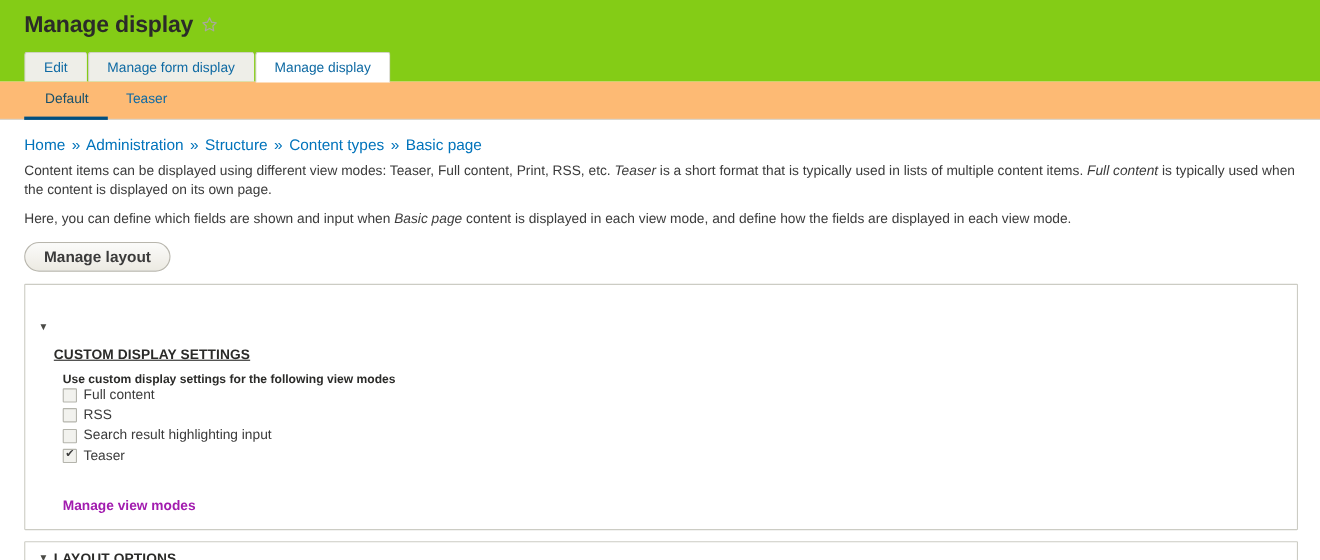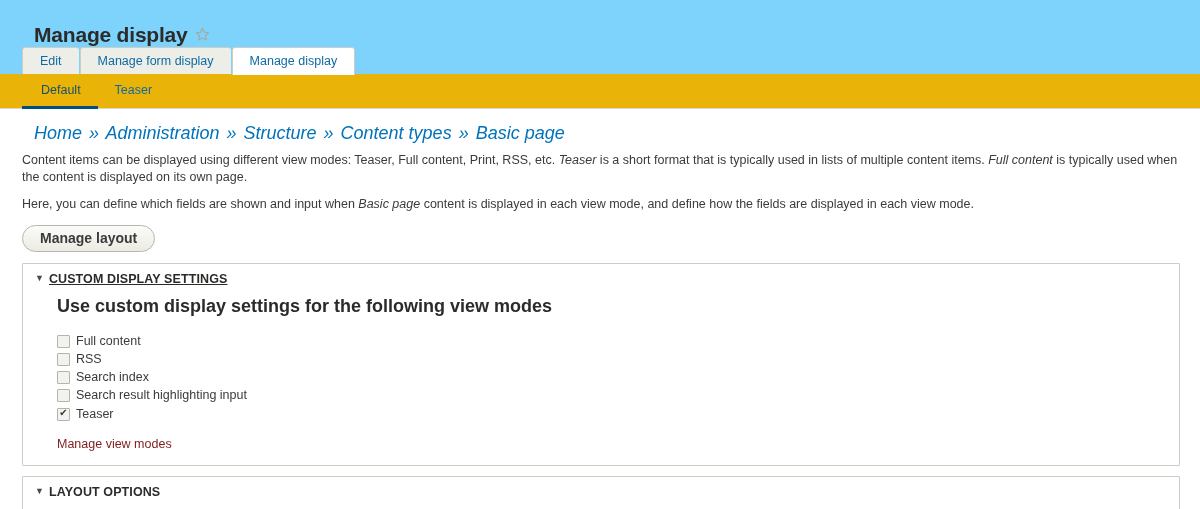--- a/index.html
+++ b/index.html
@@ -12,22 +12,22 @@
     overflow: hidden;
     background: #ffffff;
     font-family: "Liberation Sans", sans-serif;
     font-size: 13px;
     color: #3b3b3b;
     -webkit-font-smoothing: antialiased;
   }
 
   
   .page-header {
-    background: #7dd3fc;
-    padding: 12px;
+    background: #84cc16;
+    padding: 0;
     position: relative;
     height: 74px;
     box-sizing: border-box;
   }
   .page-title-row {
     display: flex;
     align-items: center;
     padding: 12px 0 0 22px;
     gap: 7px;
   }
@@ -76,21 +76,21 @@
     background: #ffffff;
     border-color: #cdcdc4;
     border-right: 1px solid #cdcdc4;
     color: #0f6aa3;
     padding-bottom: 8px;
     margin-bottom: -1px;
   }
 
   
   .secondary-bar {
-    background: #eab308;
+    background: #fdba74;
     padding: 0 22px;
     border-bottom: 1px solid #d8d8d2;
     height: 35px;
     box-sizing: border-box;
   }
   .secondary-tabs {
     display: flex;
     gap: 0;
     height: 100%;
     align-items: stretch;
@@ -112,25 +112,24 @@
     color: #17506b;
     border-bottom-color: #004f80;
     font-weight: normal;
   }
 
   
   .main {
     padding: 13px 20px 0 22px;
   }
   .breadcrumb {
-    font-size: 18px;
+    font-size: 14px;
     color: #0073bb;
-    margin: 0 0 7px 12px;
+    margin: 0 0 7px 0;
     line-height: 1.3;
-    font-style: italic;
   }
   .breadcrumb a {
     color: #0073bb;
     text-decoration: none;
     cursor: pointer;
   }
   .breadcrumb .sep {
     color: #0073bb;
     margin: 0 2px;
   }
@@ -183,29 +182,29 @@
     position: relative;
     top: 0px;
   }
   .legend-text {
     font-size: 12.5px;
     font-weight: bold;
     color: #2b2b29;
     letter-spacing: 0.1px;
     cursor: pointer;
   }
-  .legend-text.underlined { text-decoration: underline; }
+  .legend-text.underlined { text-decoration: underline; margin-top: 48px; }
 
   .fieldset-body { padding: 0 0 0 34px; }
 
   .sub-heading {
-    font-size: 18px;
+    font-size: 11px;
     font-weight: bold;
     color: #2b2b29;
-    margin: 0 0 16px 0;
+    margin: 0 0 0 0;
     line-height: 1.2;
   }
 
   
   .cb-row {
     display: flex;
     align-items: center;
     gap: 6px;
     margin: 0 0 3px 0;
     line-height: 1.22;
@@ -233,24 +232,25 @@
   }
   .cb-label {
     font-size: 12.5px;
     color: #3b3b3b;
     cursor: pointer;
   }
 
   .inline-link {
     display: inline-block;
     font-size: 12.5px;
-    color: #7f1d1d;
+    color: #a21caf;
     text-decoration: none;
-    margin-top: 12px;
-    cursor: pointer;
+    margin-top: 28px;
+    cursor: pointer;
+    font-weight: bold;
   }
 </style>
 </head>
 <body>
 
 <div class="page-header">
   <div class="page-title-row">
     <h1 class="page-title">Manage display</h1>
     <span class="star-icon">
       <svg width="15" height="15" viewBox="0 0 20 20" aria-hidden="true">
@@ -309,24 +309,20 @@
       <div class="cb-row">
         <span class="cbox"></span>
         <span class="cb-label">Full content</span>
       </div>
       <div class="cb-row">
         <span class="cbox"></span>
         <span class="cb-label">RSS</span>
       </div>
       <div class="cb-row">
         <span class="cbox"></span>
-        <span class="cb-label">Search index</span>
-      </div>
-      <div class="cb-row">
-        <span class="cbox"></span>
         <span class="cb-label">Search result highlighting input</span>
       </div>
       <div class="cb-row">
         <span class="cbox">
             <span class="check">✔</span>
           </span>
         <span class="cb-label">Teaser</span>
       </div>
 
       <a class="inline-link">Manage view modes</a>

